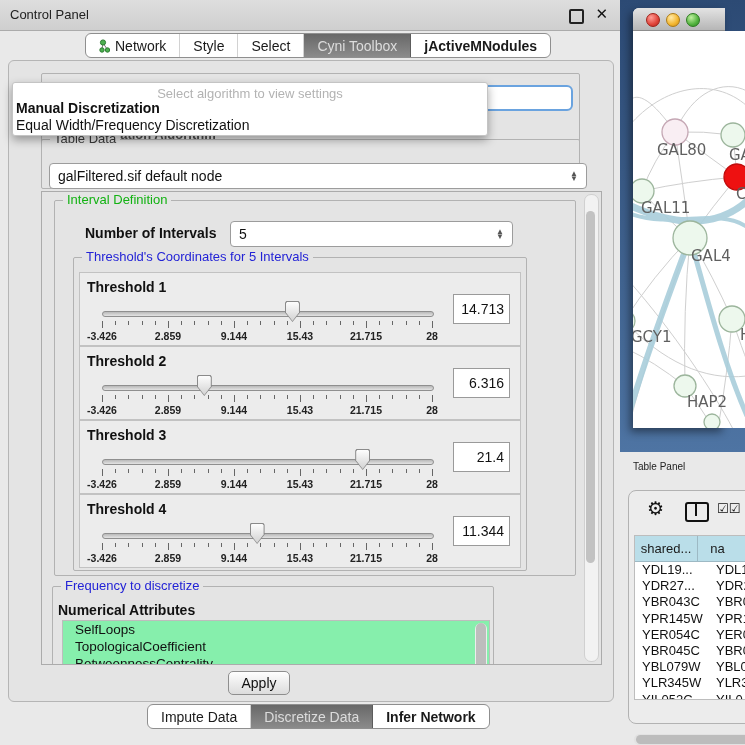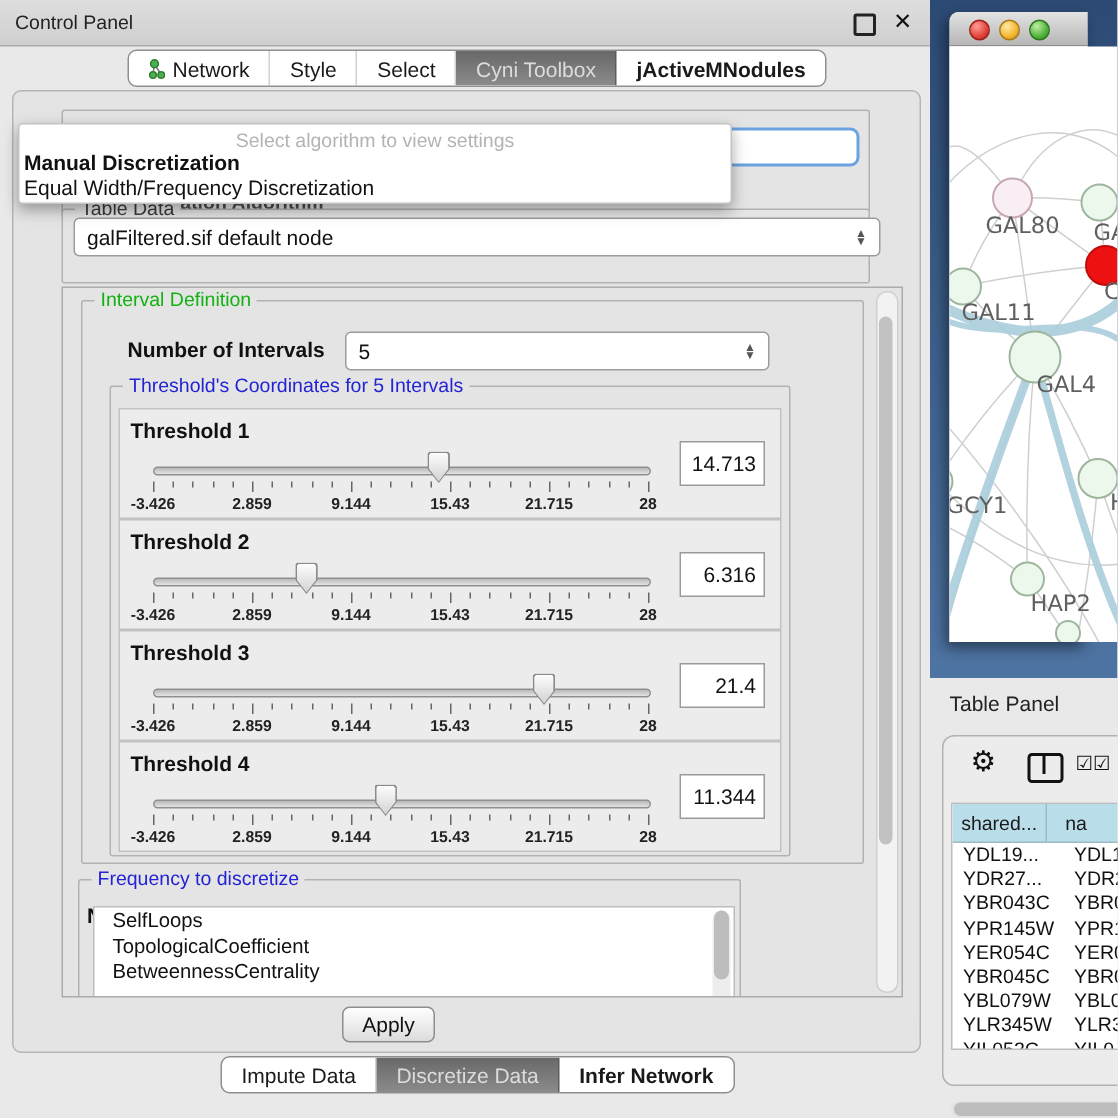--- a/index.html
+++ b/index.html
@@ -47,21 +47,21 @@
 
   
   #algo-popup{left:12px;top:82px;width:474px;height:52px;background:#fff;
     border:1px solid #c4c4c4;border-radius:3px;box-shadow:0 4px 10px rgba(0,0,0,.35);z-index:30;}
   #popup-placeholder{top:3px;left:0;width:100%;text-align:center;color:#b3b3b3;font-size:13px;}
   .popup-opt{left:0;width:100%;padding-left:3px;font-size:14px;color:#111;line-height:17px;}
   .popup-opt.bold{font-weight:bold;}
 
   
   #tabledata-panel{left:32px;top:78px;width:537px;height:48px;}
-  #tabledata-combo{left:40px;top:84px;width:520px;height:24px;}
+  #tabledata-combo{left:40px;top:102px;width:520px;height:24px;}
 
   
   #scrollpane{left:32px;top:130px;width:559px;height:472px;border:1px solid #ababab;
     background:#e4e4e4;overflow:hidden;}
   #scroll-vbar{right:2px;top:2px;width:13px;height:466px;background:#f2f2f2;
     border:1px solid #d0d0d0;border-radius:7px;}
   #scroll-vthumb{left:1px;top:16px;width:9px;height:352px;background:#c2c2c2;border-radius:5px;}
 
   #interval-panel{left:12px;top:8px;width:520px;height:374px;}
   #noi-label{left:30px;top:24px;font-size:14px;font-weight:bold;color:#111;}
@@ -83,21 +83,21 @@
     clip-path:polygon(8% 0,92% 0,100% 8%,100% 55%,50% 100%,0 55%,0 8%);background:#8a8a8a;}
   .thumb-in{position:absolute;left:1px;top:1px;width:13px;height:19px;
     clip-path:polygon(8% 0,92% 0,100% 8%,100% 55%,50% 100%,0 55%,0 8%);
     background:linear-gradient(#fdfdfd,#d2d2d2);}
   .th-value{position:absolute;right:10px;top:21px;width:48px;height:28px;background:#fff;
     border:1px solid #9a9a9a;font-size:14px;color:#111;text-align:right;padding:0 5px 0 2px;
     font-family:"Liberation Sans",sans-serif;}
 
   #attrs-panel{left:10px;top:394px;width:440px;height:110px;}
   #attrs-sub{left:16px;top:410px;font-size:14px;font-weight:bold;color:#111;}
-  #attrs-list{left:20px;top:412px;width:426px;height:70px;background:#ffffff;border:1px solid #bdbdbd;}
+  #attrs-list{left:20px;top:428px;width:426px;height:70px;background:#86efac;border:1px solid #bdbdbd;}
   .attr-item{padding:1px 0 1px 12px;font-size:13.5px;color:#111;line-height:15px;}
   #attrs-vbar{position:absolute;right:2px;top:2px;width:12px;height:64px;background:#ededed;border-radius:6px;}
   #attrs-vthumb{position:absolute;left:1px;top:0px;width:10px;height:46px;background:#bdbdbd;border-radius:5px;}
 
   #apply-btn{left:219px;top:610px;width:60px;height:22px;background:linear-gradient(#fefefe,#dcdcdc);
     border:1px solid #8e8e8e;border-radius:5px;font-size:14px;color:#111;
     display:flex;align-items:center;justify-content:center;}
 
   #bottom-tabs{left:147px;top:704px;height:23px;display:flex;background:#fff;
     border:1px solid #8f8f8f;border-radius:6px;overflow:hidden;}
@@ -109,21 +109,21 @@
     box-shadow:-3px 4px 9px rgba(0,0,0,.45);background:#fff;}
   #net-titlebar{left:0;top:0;width:100%;height:22px;border-radius:6px 0 0 0;
     background:linear-gradient(#e3e3e3,#b6b6b6);border-bottom:1px solid #8d8d8d;}
   .tl{position:absolute;top:5px;width:12px;height:12px;border-radius:50%;}
   #tl-red{left:13px;background:radial-gradient(circle at 35% 30%,#ff9d97,#e0443a 60%,#b2271f);border:1px solid #9f2018;}
   #tl-yellow{left:33px;background:radial-gradient(circle at 35% 30%,#ffe9a8,#f3b62e 60%,#c8881a);border:1px solid #ad7b14;}
   #tl-green{left:53px;background:radial-gradient(circle at 35% 30%,#c0f0a0,#52b23e 60%,#2f8a22);border:1px solid #2b7a1e;}
   #net-canvas{left:0;top:23px;width:112px;height:397px;overflow:hidden;background:#fff;}
 
   #table-region{left:620px;top:452px;width:125px;height:293px;background:#e9e9e9;}
-  #tp-title{left:13px;top:9px;font-size:14px;color:#222;}
+  #tp-title{left:13px;top:9px;font-size:10px;color:#222;}
   #tp-panel{left:8px;top:38px;width:130px;height:232px;background:#ececec;
     border:1px solid #b2b2b2;border-radius:8px;}
   #tp-gear{left:18px;top:8px;font-size:19px;color:#111;line-height:20px;}
   #tp-split{left:56px;top:11px;width:20px;height:16px;border:2px solid #111;border-radius:3px;}
   #tp-split:before{content:"";position:absolute;left:8px;top:0;width:2px;height:12px;background:#111;}
   #tp-checks{left:88px;top:10px;font-size:13px;color:#111;letter-spacing:0px;}
   #tp-table{left:5px;top:44px;width:124px;height:163px;background:#fff;overflow:hidden;border:1px solid #bdbdbd;}
   #tp-header{display:flex;height:25px;background:#badee9;border-bottom:1px solid #9db9c4;}
   .hcell{font-size:13px;color:#1a1a1a;display:flex;align-items:center;justify-content:center;
     border-right:1px solid #9db9c4;overflow:hidden;white-space:nowrap;}

